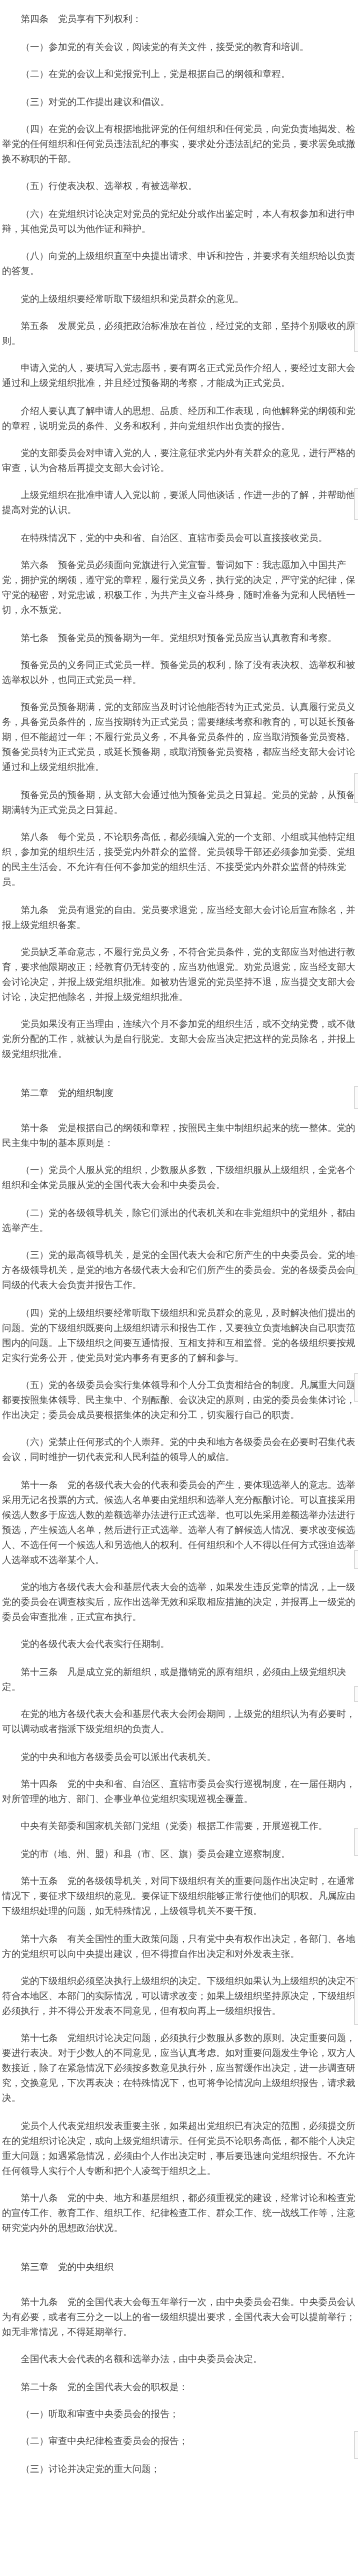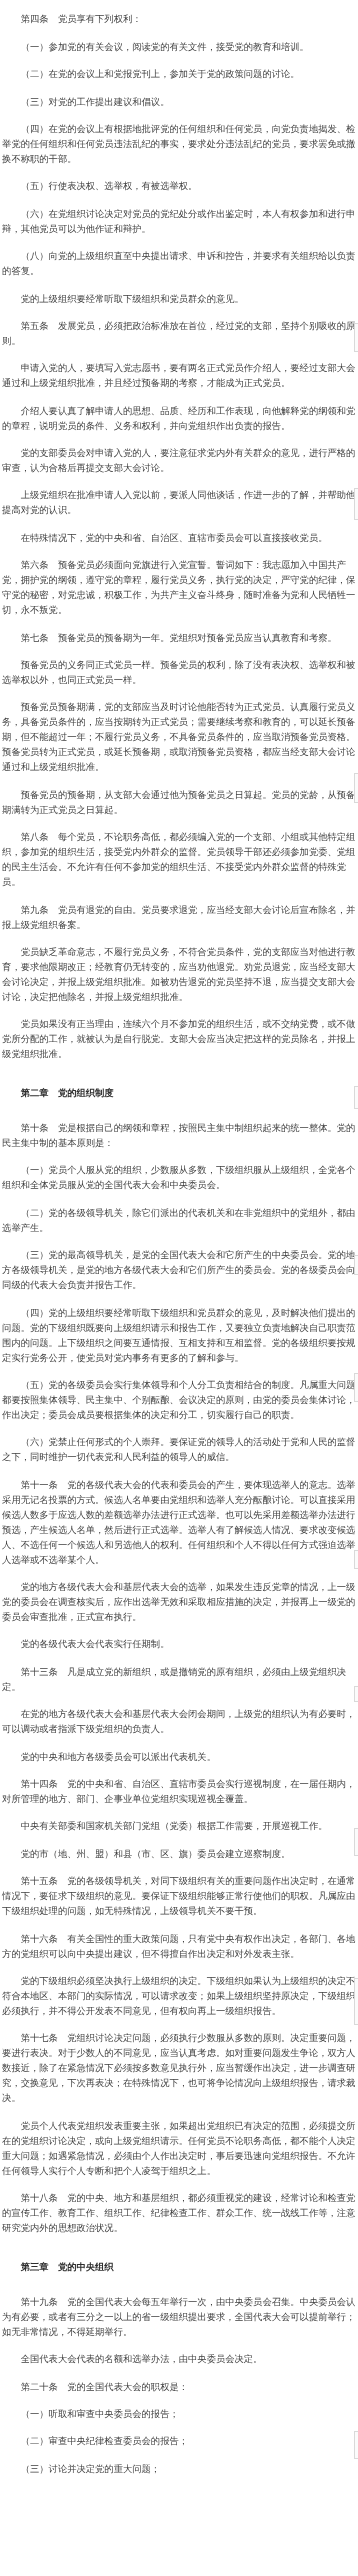--- a/index.html
+++ b/index.html
@@ -19,41 +19,41 @@
     padding: 0 3.1px 0 2.1px;
     color: #3e3e3e;
     font-size: 9.3px;
     line-height: 15px;
   }
   .doc p {
     margin: 12.4px 0;
     text-indent: 2em;
   }
   .doc p.chapter {
-    font-weight: bold;
+    font-weight: normal;
     color: #2e2e2e;
     margin: 24px 0 19.6px 0;
   }
   .sb-frag {
     position: absolute;
     right: 0.5px;
     width: 4.1px;
     background: #fbfbfb;
     border: 0.5px solid #d9d9d9;
     box-sizing: border-box;
   }
 </style>
 </head>
 <body>
 
 <div class="page">
   <div class="doc">
       <p>第四条　党员享有下列权利：</p>
       <p>（一）参加党的有关会议，阅读党的有关文件，接受党的教育和培训。</p>
-      <p>（二）在党的会议上和党报党刊上，参加关于党的政策问题的讨论。</p>
+      <p>（二）在党的会议上和党报党刊上，党是根据自己的纲领和章程。</p>
       <p>（三）对党的工作提出建议和倡议。</p>
       <p>（四）在党的会议上有根据地批评党的任何组织和任何党员，向党负责地揭发、检举党的任何组织和任何党员违法乱纪的事实，要求处分违法乱纪的党员，要求罢免或撤换不称职的干部。</p>
       <p>（五）行使表决权、选举权，有被选举权。</p>
       <p>（六）在党组织讨论决定对党员的党纪处分或作出鉴定时，本人有权参加和进行申辩，其他党员可以为他作证和辩护。</p>
       <p>（八）向党的上级组织直至中央提出请求、申诉和控告，并要求有关组织给以负责的答复。</p>
       <p>党的上级组织要经常听取下级组织和党员群众的意见。</p>
       <p>第五条　发展党员，必须把政治标准放在首位，经过党的支部，坚持个别吸收的原则。</p>
       <p>申请入党的人，要填写入党志愿书，要有两名正式党员作介绍人，要经过支部大会通过和上级党组织批准，并且经过预备期的考察，才能成为正式党员。</p>
       <p>介绍人要认真了解申请人的思想、品质、经历和工作表现，向他解释党的纲领和党的章程，说明党员的条件、义务和权利，并向党组织作出负责的报告。</p>
       <p>党的支部委员会对申请入党的人，要注意征求党内外有关群众的意见，进行严格的审查，认为合格后再提交支部大会讨论。</p>
@@ -68,21 +68,21 @@
       <p>第九条　党员有退党的自由。党员要求退党，应当经支部大会讨论后宣布除名，并报上级党组织备案。</p>
       <p>党员缺乏革命意志，不履行党员义务，不符合党员条件，党的支部应当对他进行教育，要求他限期改正；经教育仍无转变的，应当劝他退党。劝党员退党，应当经支部大会讨论决定，并报上级党组织批准。如被劝告退党的党员坚持不退，应当提交支部大会讨论，决定把他除名，并报上级党组织批准。</p>
       <p>党员如果没有正当理由，连续六个月不参加党的组织生活，或不交纳党费，或不做党所分配的工作，就被认为是自行脱党。支部大会应当决定把这样的党员除名，并报上级党组织批准。</p>
       <p class="chapter">第二章　党的组织制度</p>
       <p>第十条　党是根据自己的纲领和章程，按照民主集中制组织起来的统一整体。党的民主集中制的基本原则是：</p>
       <p>（一）党员个人服从党的组织，少数服从多数，下级组织服从上级组织，全党各个组织和全体党员服从党的全国代表大会和中央委员会。</p>
       <p>（二）党的各级领导机关，除它们派出的代表机关和在非党组织中的党组外，都由选举产生。</p>
       <p>（三）党的最高领导机关，是党的全国代表大会和它所产生的中央委员会。党的地方各级领导机关，是党的地方各级代表大会和它们所产生的委员会。党的各级委员会向同级的代表大会负责并报告工作。</p>
       <p>（四）党的上级组织要经常听取下级组织和党员群众的意见，及时解决他们提出的问题。党的下级组织既要向上级组织请示和报告工作，又要独立负责地解决自己职责范围内的问题。上下级组织之间要互通情报、互相支持和互相监督。党的各级组织要按规定实行党务公开，使党员对党内事务有更多的了解和参与。</p>
       <p>（五）党的各级委员会实行集体领导和个人分工负责相结合的制度。凡属重大问题都要按照集体领导、民主集中、个别酝酿、会议决定的原则，由党的委员会集体讨论，作出决定；委员会成员要根据集体的决定和分工，切实履行自己的职责。</p>
-      <p>（六）党禁止任何形式的个人崇拜。要保证党的领导人的活动处于党和人民的监督之下，同时维护一切代表党和人民利益的领导人的威信。</p>
+      <p>（六）党禁止任何形式的个人崇拜。党的中央和地方各级委员会在必要时召集代表会议，同时维护一切代表党和人民利益的领导人的威信。</p>
       <p>第十一条　党的各级代表大会的代表和委员会的产生，要体现选举人的意志。选举采用无记名投票的方式。候选人名单要由党组织和选举人充分酝酿讨论。可以直接采用候选人数多于应选人数的差额选举办法进行正式选举。也可以先采用差额选举办法进行预选，产生候选人名单，然后进行正式选举。选举人有了解候选人情况、要求改变候选人、不选任何一个候选人和另选他人的权利。任何组织和个人不得以任何方式强迫选举人选举或不选举某个人。</p>
       <p>党的地方各级代表大会和基层代表大会的选举，如果发生违反党章的情况，上一级党的委员会在调查核实后，应作出选举无效和采取相应措施的决定，并报再上一级党的委员会审查批准，正式宣布执行。</p>
       <p>党的各级代表大会代表实行任期制。</p>
       <p>第十三条　凡是成立党的新组织，或是撤销党的原有组织，必须由上级党组织决定。</p>
       <p>在党的地方各级代表大会和基层代表大会闭会期间，上级党的组织认为有必要时，可以调动或者指派下级党组织的负责人。</p>
       <p>党的中央和地方各级委员会可以派出代表机关。</p>
       <p>第十四条　党的中央和省、自治区、直辖市委员会实行巡视制度，在一届任期内，对所管理的地方、部门、企事业单位党组织实现巡视全覆盖。</p>
       <p>中央有关部委和国家机关部门党组（党委）根据工作需要，开展巡视工作。</p>
       <p>党的市（地、州、盟）和县（市、区、旗）委员会建立巡察制度。</p>
       <p>第十五条　党的各级领导机关，对同下级组织有关的重要问题作出决定时，在通常情况下，要征求下级组织的意见。要保证下级组织能够正常行使他们的职权。凡属应由下级组织处理的问题，如无特殊情况，上级领导机关不要干预。</p>

